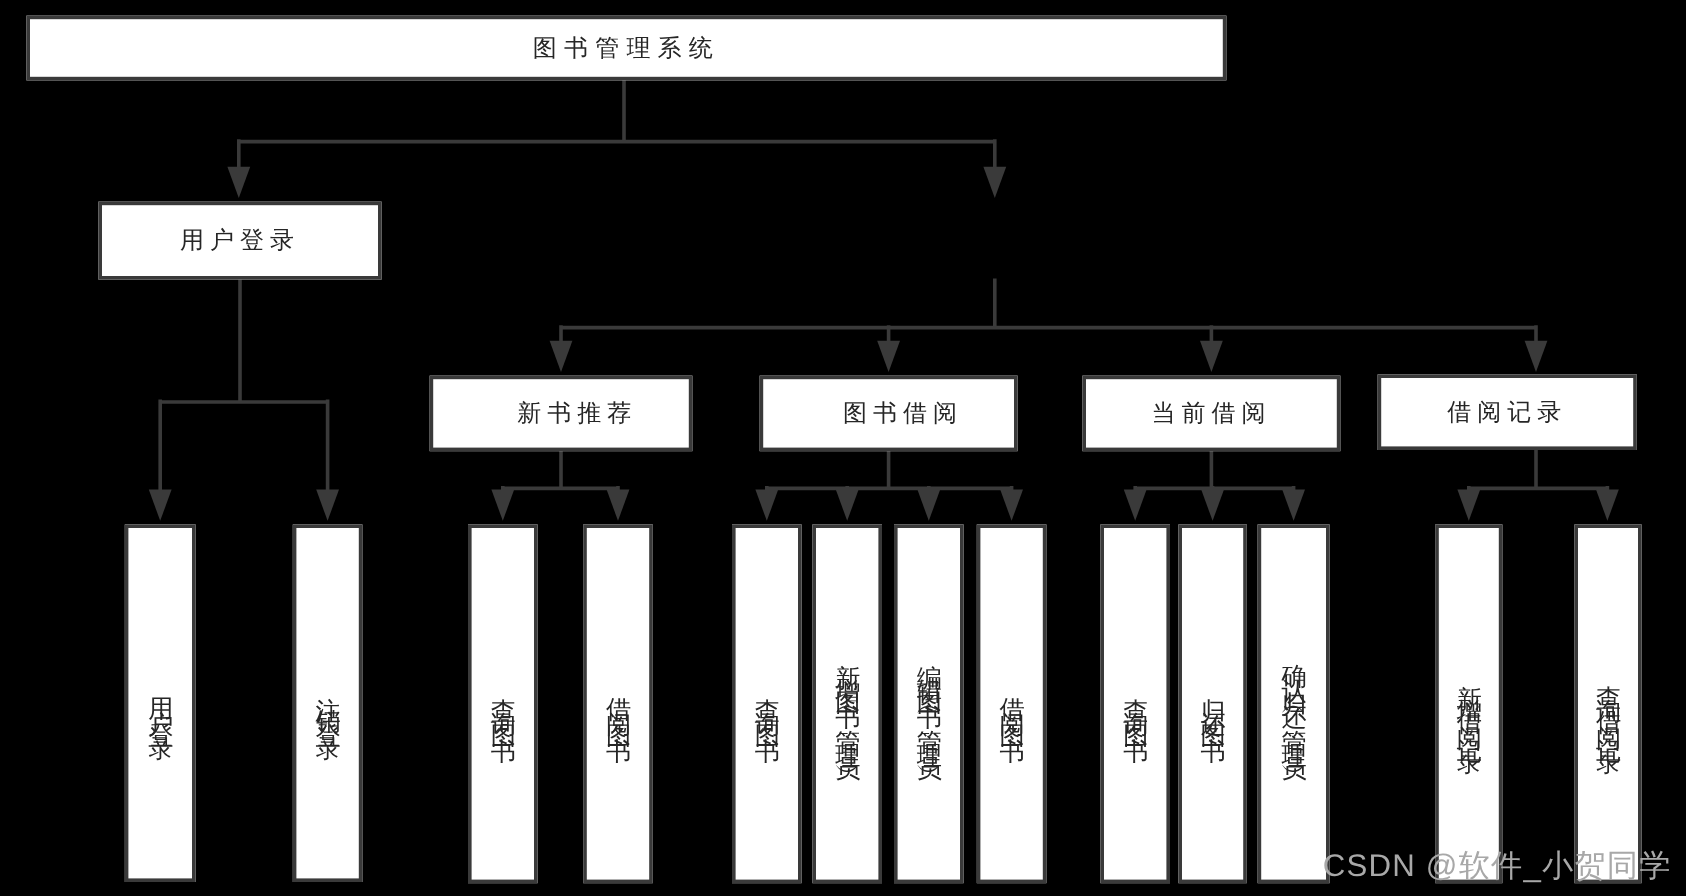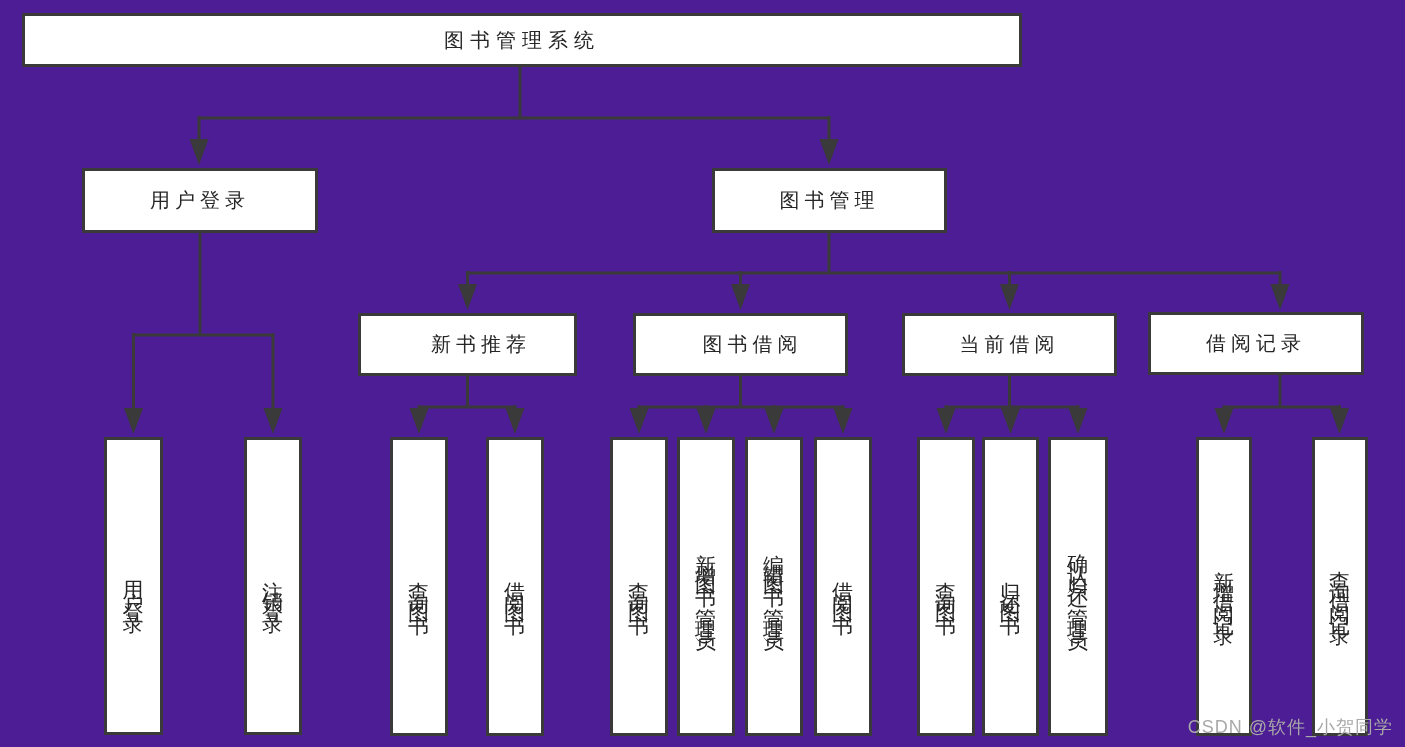--- a/index.html
+++ b/index.html
@@ -1,36 +1,36 @@
 <!DOCTYPE html>
 <html><head>
 <meta charset="utf-8">
 <style>
   html,body { margin:0; padding:0; background:#ffffff; }
   .stage {
     position:relative; width:1405px; height:747px;
-    background:#4c1d95; overflow:hidden;
+    background:#000000; overflow:hidden;
     font-family:"Liberation Sans", sans-serif;
   }
   .wires { position:absolute; left:0; top:0; width:1405px; height:747px; }
   .node {
     position:absolute; box-sizing:border-box;
     background:#ffffff; border:3px solid #3a3a3a;
     display:flex; align-items:center; justify-content:center;
     color:#262626;
   }
   .h-node { font-size:20px; letter-spacing:5px; white-space:nowrap; }
   .root-node { font-size:20px; letter-spacing:6px; }
   .v-node {
     writing-mode:vertical-rl; text-orientation:mixed;
     font-size:21px; letter-spacing:11px; line-height:1;
   }
   .watermark {
     position:absolute; right:12px; bottom:8px;
-    font-size:18px; color:#a8a8a8; letter-spacing:1px;
+    font-size:26px; color:#a8a8a8; letter-spacing:1px;
     white-space:nowrap; pointer-events:none;
   }
 </style>
 </head>
 <body>
 
 <div class="stage">
 
   <svg class="wires" viewBox="0 0 1405 747" xmlns="http://www.w3.org/2000/svg">
     <g stroke="#3a3a3a" stroke-width="3" fill="none">
@@ -78,23 +78,20 @@
       <polygon points="1330,408 1349,408 1339.5,434"></polygon>
     </g>
   </svg>
 
   <div class="node h-node root-node" style="left:22px; top:13px; width:1000px; height:54px;">
     <span>图书管理系统</span>
   </div>
 
   <div class="node h-node" style="left:82px; top:168px; width:236px; height:65px;">
     <span>用户登录</span>
-  </div>
-  <div class="node h-node" style="left:712px; top:168px; width:235px; height:65px;">
-    <span>图书管理</span>
   </div>
 
   <div class="node h-node" style="left:358px; top:313px; width:219px; height:63px;padding-left:27px;">
     <span>新书推荐</span>
   </div>
   <div class="node h-node" style="left:633px; top:313px; width:215px; height:63px;padding-left:24px;">
     <span>图书借阅</span>
   </div>
   <div class="node h-node" style="left:902px; top:313px; width:215px; height:63px;">
     <span>当前借阅</span>

